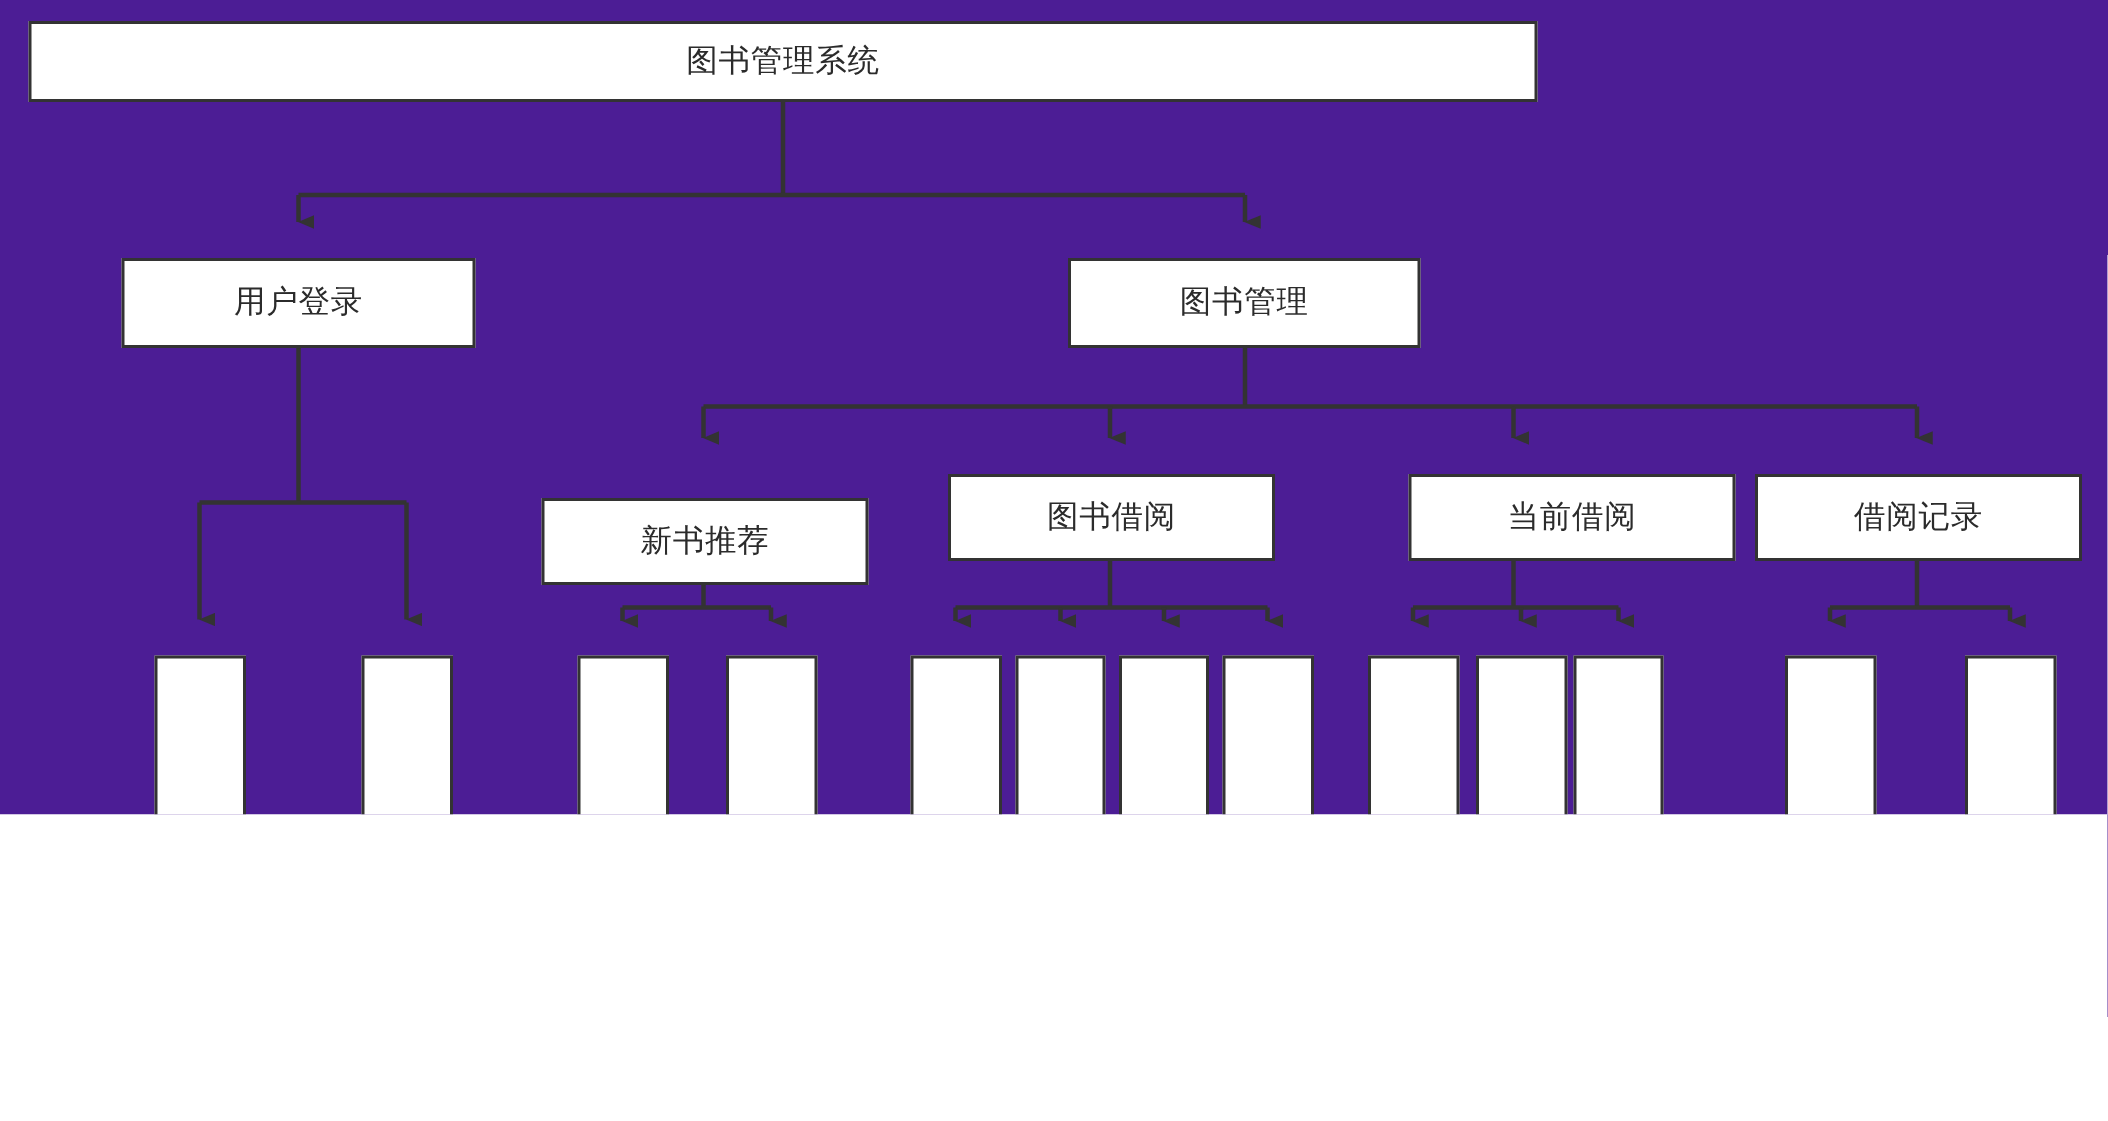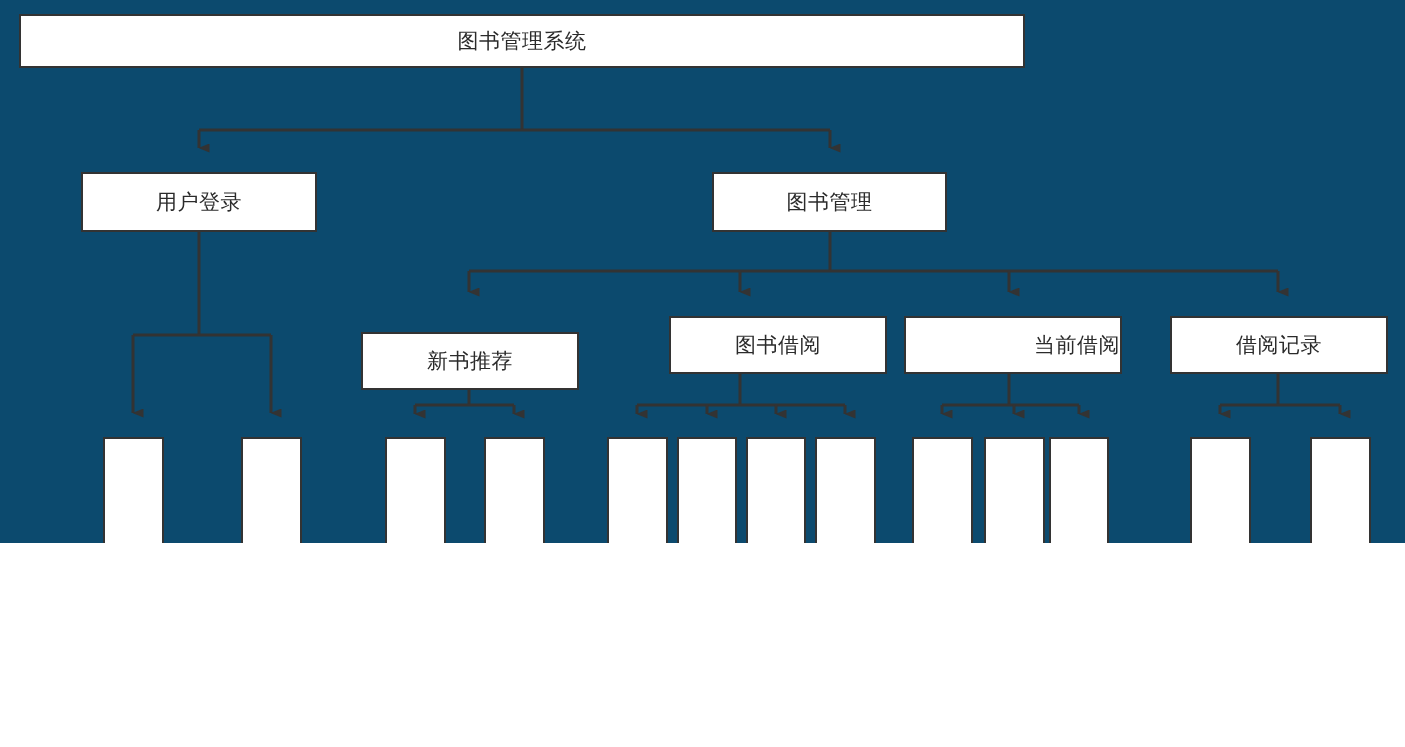--- a/index.html
+++ b/index.html
@@ -8,21 +8,21 @@
     padding: 0;
     background: #ffffff;
   }
   body {
     font-family: "Liberation Sans", "DejaVu Sans", sans-serif;
   }
   #diagram-canvas {
     position: relative;
     width: 1405px;
     height: 543px;
-    background: #0c4a6e;
+    background: #4c1d95;
     overflow: hidden;
   }
   #diagram-svg {
     position: absolute;
     left: 0;
     top: 0;
     width: 1405px;
     height: 747px;
   }
   .node-box {
@@ -121,24 +121,24 @@
       </div>
       <div class="node-box" style="left: 81px; top: 172px; width: 236px; height: 60px;">
         <span class="node-label-h">用户登录</span>
       </div>
       <div class="node-box" style="left: 712px; top: 172px; width: 235px; height: 60px; text-align: right;">
         <span class="node-label-h">图书管理</span>
       </div>
       <div class="node-box" style="left: 361px; top: 316px; width: 218px; height: 58px; margin-top: 16px;">
         <span class="node-label-h">新书推荐</span>
       </div>
-      <div class="node-box" style="left: 632px; top: 316px; width: 218px; height: 58px; margin-left: 37px;">
+      <div class="node-box" style="left: 632px; top: 316px; width: 218px; height: 58px;">
         <span class="node-label-h">图书借阅</span>
       </div>
-      <div class="node-box" style="left: 904px; top: 316px; width: 218px; height: 58px; justify-content: flex-end;">
+      <div class="node-box" style="left: 939px; top: 316px; width: 218px; height: 58px;">
         <span class="node-label-h">当前借阅</span>
       </div>
       <div class="node-box" style="left: 1170px; top: 316px; width: 218px; height: 58px; text-align: right;">
         <span class="node-label-h">借阅记录</span>
       </div>
       <div class="node-box" style="left: 103px; top: 437px; width: 61px; height: 296px;">
         <span class="node-label-v">用户登录</span>
       </div>
       <div class="node-box" style="left: 241px; top: 437px; width: 61px; height: 296px;">
         <span class="node-label-v">注销登录</span>

